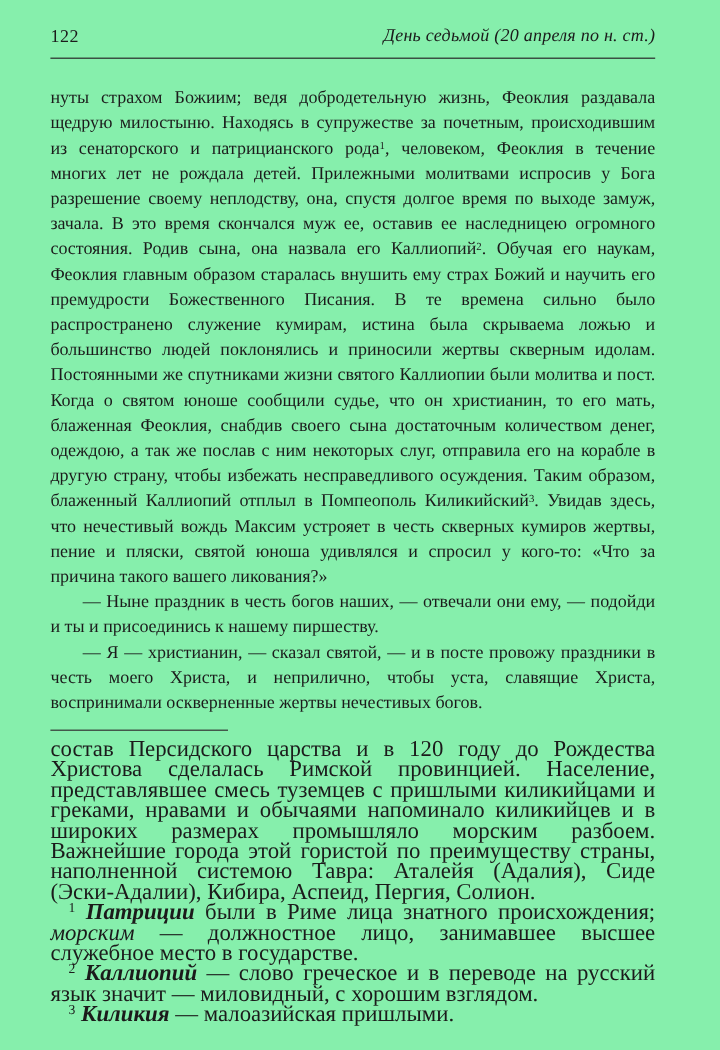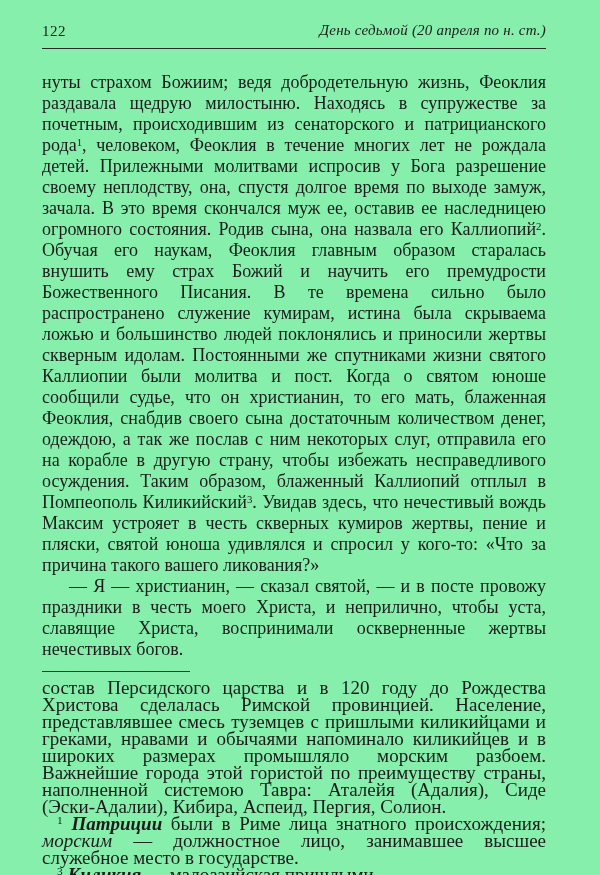--- a/index.html
+++ b/index.html
@@ -33,21 +33,21 @@
     font-style: italic;
     letter-spacing: 0.2px;
   }
   .header-rule {
     border: none;
     border-top: 1.3px solid #2a2a2a;
     margin-top: 6px;
   }
   .body-text {
     margin-top: 23px;
-    font-size: 18px;
+    font-size: 15px;
     line-height: 21px;
     text-align: justify;
   }
   .para { text-align: justify; }
   .para.indent { text-indent: 27px; }
   .footnote-rule {
     border: none;
     border-top: 1px solid #333;
     width: 148px;
     margin-top: 11px;
@@ -74,24 +74,26 @@
 <div class="page">
 
   <header class="page-header">
     <span class="page-number">122</span>
     <span class="header-title">День седьмой (20 апреля по н. ст.)</span>
   </header>
   <div class="header-rule"></div>
 
   <main class="body-text">
     <p class="para"><span>нуты страхом Божиим; ведя добродетельную жизнь, Феоклия раздавала щедрую милостыню. Находясь в супружестве за почетным, происходившим из сенаторского и патрицианского рода</span><span class="run-sup">1</span><span>, человеком, Феоклия в течение многих лет не рождала детей. Прилежными молитвами испросив у Бога разрешение своему неплодству, она, спустя долгое время по выходе замуж, зачала. В это время скончался муж ее, оставив ее наследницею огромного состояния. Родив сына, она назвала его Каллиопий</span><span class="run-sup">2</span><span>. Обучая его наукам, Феоклия главным образом старалась внушить ему страх Божий и научить его премудрости Божественного Писания. В те времена сильно было распространено служение кумирам, истина была скрываема ложью и большинство людей поклонялись и приносили жертвы скверным идолам. Постоянными же спутниками жизни святого Каллиопии были молитва и пост. Когда о святом юноше сообщили судье, что он христианин, то его мать, блаженная Феоклия, снабдив своего сына достаточным количеством денег, одеждою, а так же послав с ним некоторых слуг, отправила его на корабле в другую страну, чтобы избежать несправедливого осуждения. Таким образом, блаженный Каллиопий отплыл в Помпеополь Киликийский</span><span class="run-sup">3</span><span>. Увидав здесь, что нечестивый вождь Максим устрояет в честь скверных кумиров жертвы, пение и пляски, святой юноша удивлялся и спросил у кого-то: «Что за причина такого вашего ликования?»</span></p>
+    <p class="para indent"><span>— Ныне праздник в честь богов наших, — отвечали они ему, — подойди и ты и присоединись к нашему пиршеству.</span></p>
     <p class="para indent"><span>— Я — христианин, — сказал святой, — и в посте провожу праздники в честь моего Христа, и неприлично, чтобы уста, славящие Христа, воспринимали оскверненные жертвы нечестивых богов.</span></p>
   </main>
 
   <div class="footnote-rule"></div>
 
   <section class="footnotes">
     <p class="fn-para"><span>состав Персидского царства и в 120 году до Рождества Христова сделалась Римской провинцией. Население, представлявшее смесь туземцев с пришлыми киликийцами и греками, нравами и обычаями напоминало киликийцев и в широких размерах промышляло морским разбоем. Важнейшие города этой гористой по преимуществу страны, наполненной системою Тавра: Аталейя (Адалия), Сиде (Эски-Адалии), Кибира, Аспеид, Пергия, Солион.</span></p>
     <p class="fn-para indent"><span class="run-sup">1</span><span> </span><span class="run-bi">Патриции</span><span> были в Риме лица знатного происхождения; </span><span class="run-i">морским</span><span> — должностное лицо, занимавшее высшее служебное место в государстве.</span></p>
+    <p class="fn-para indent"><span class="run-sup">2</span><span> </span><span class="run-bi">Каллиопий</span><span> — слово греческое и в переводе на русский язык значит — миловидный, с хорошим взглядом.</span></p>
     <p class="fn-para indent"><span class="run-sup">3</span><span> </span><span class="run-bi">Киликия</span><span> — малоазийская пришлыми.</span></p>
   </section>
 
 </div>
 
 </body></html>

